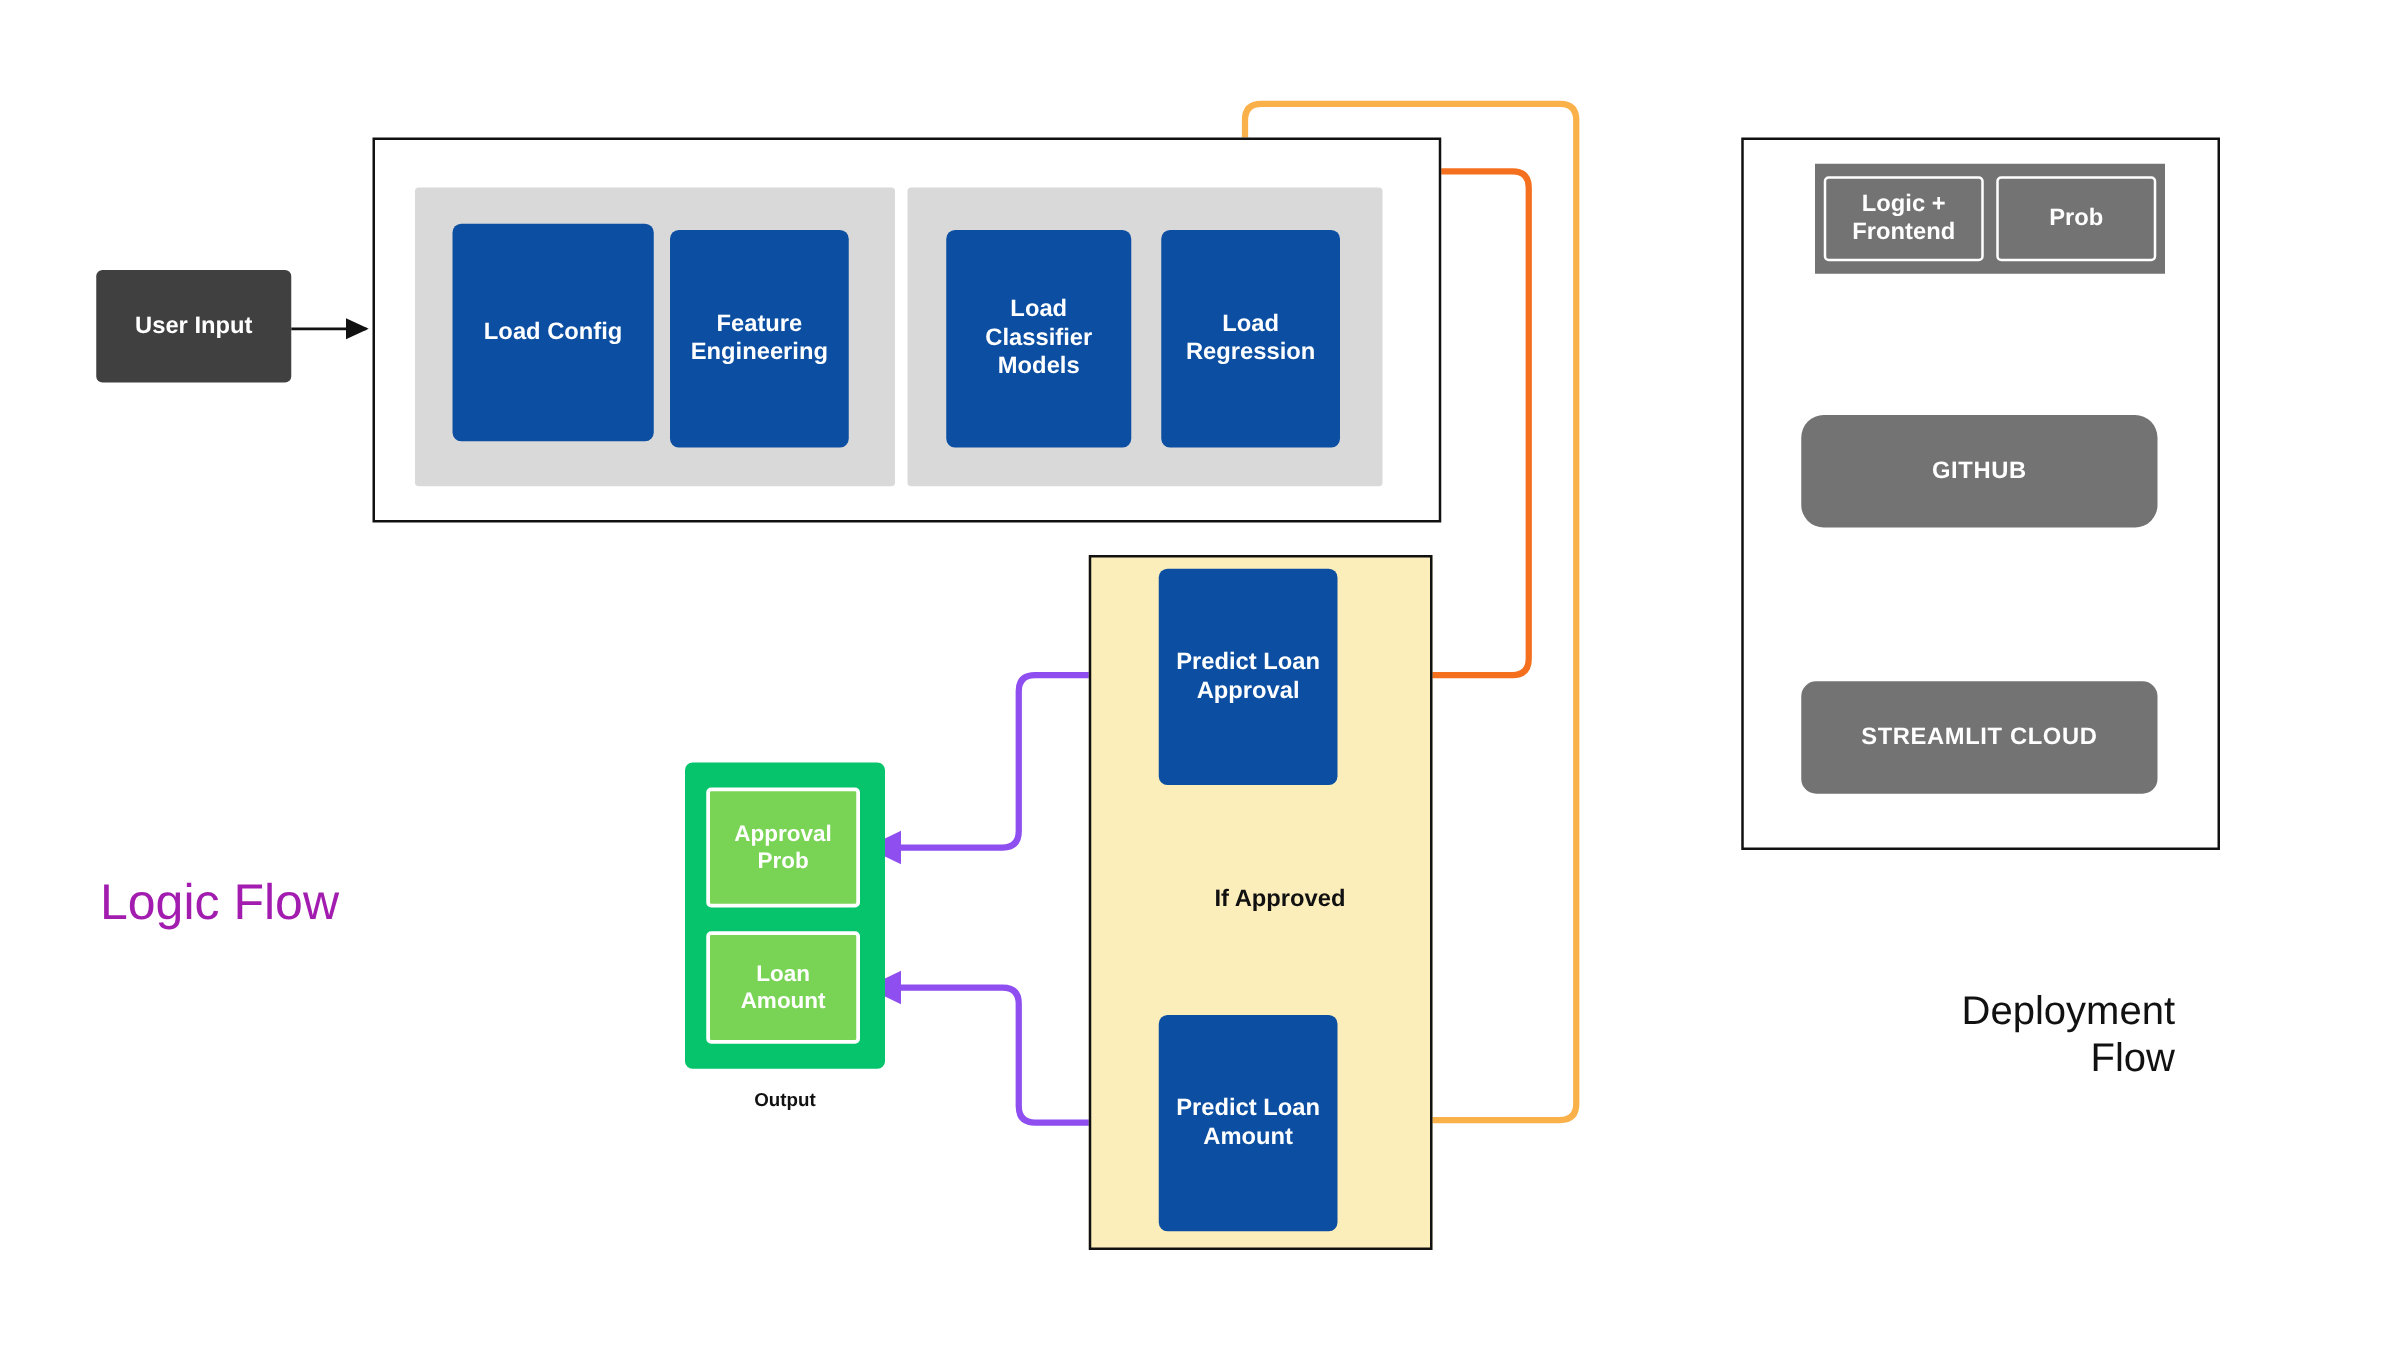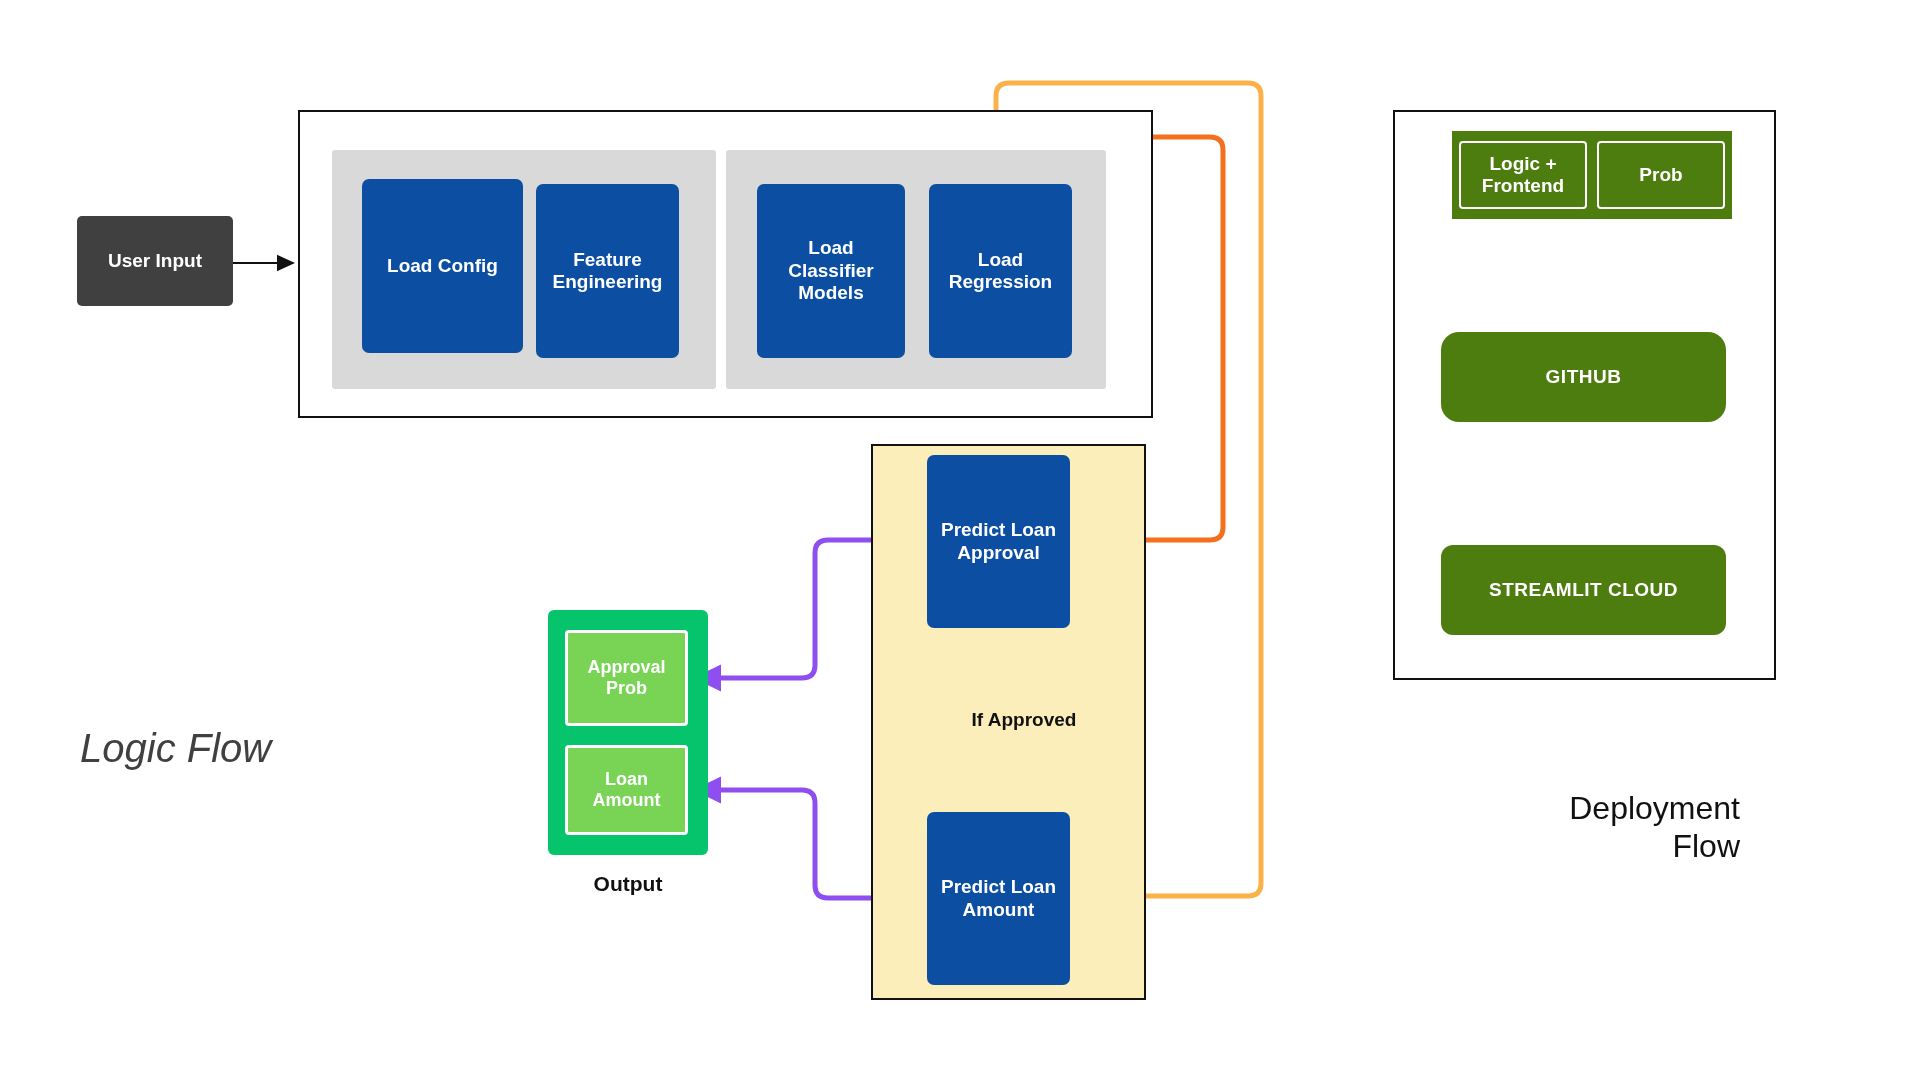--- a/index.html
+++ b/index.html
@@ -97,32 +97,32 @@
     border: 3.5px solid #ffffff;
     border-radius: 4px;
     display: flex; align-items: center; justify-content: center;
     color: #ffffff; font-weight: bold; font-size: 18px;
     padding: 2px 4px;
   }
   .out-approval { left: 565px; top: 630px; width: 123px; height: 96px; }
   .out-amount   { left: 565px; top: 745px; width: 123px; height: 90px; }
   .output-caption {
     left: 548px; top: 872px; width: 160px;
-    text-align: center; font-size: 21px; font-weight: bold; color: #111111;
+    text-align: center; font-size: 15px; font-weight: bold; color: #111111;
   }
 
   
   .deploy-frame {
     left: 1393px; top: 110px;
     width: 383px; height: 570px;
     border: 2.5px solid #111111;
     background: #ffffff;
   }
   .orange-box {
-    background: #4d7c0f;
+    background: #737373;
     display: flex; align-items: center; justify-content: center;
     color: #ffffff; font-weight: bold;
   }
   .dep-top {
     left: 1452px; top: 131px; width: 280px; height: 88px;
     display: flex; align-items: center; justify-content: center; gap: 10px;
   }
   .dep-chip {
     border: 2px solid #ffffff;
     border-radius: 4px;
@@ -131,22 +131,22 @@
     width: 124px; height: 64px;
     text-align: center;
     line-height: 1.15;
     white-space: pre-line;
   }
   .dep-github    { left: 1441px; top: 332px; width: 285px; height: 90px; font-size: 19px; letter-spacing: .5px; border-radius: 18px; }
   .dep-streamlit { left: 1441px; top: 545px; width: 285px; height: 90px; font-size: 19px; letter-spacing: .5px; border-radius: 12px; }
 
   
   .caption-logic {
-    left: 80px; top: 726px; width: 330px;
-    font-size: 40px; color: #404040; font-style: italic;
+    left: 80px; top: 700px; width: 330px;
+    font-size: 40px; color: #a21caf;
   }
   .caption-deploy {
     left: 1440px; top: 790px; width: 300px;
     font-size: 32px; color: #111111;
     text-align: right; line-height: 1.18;
     white-space: pre-line;
   }
 </style>
 </head>
 <body>

